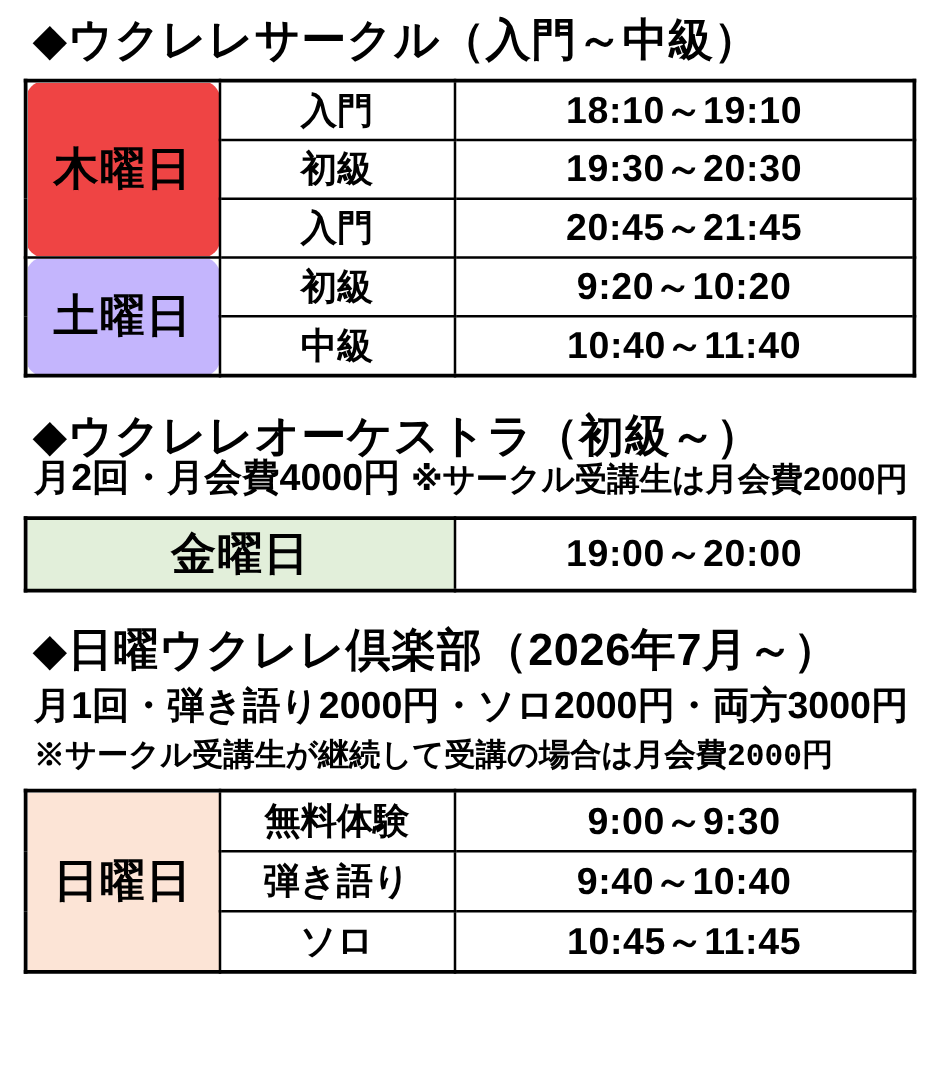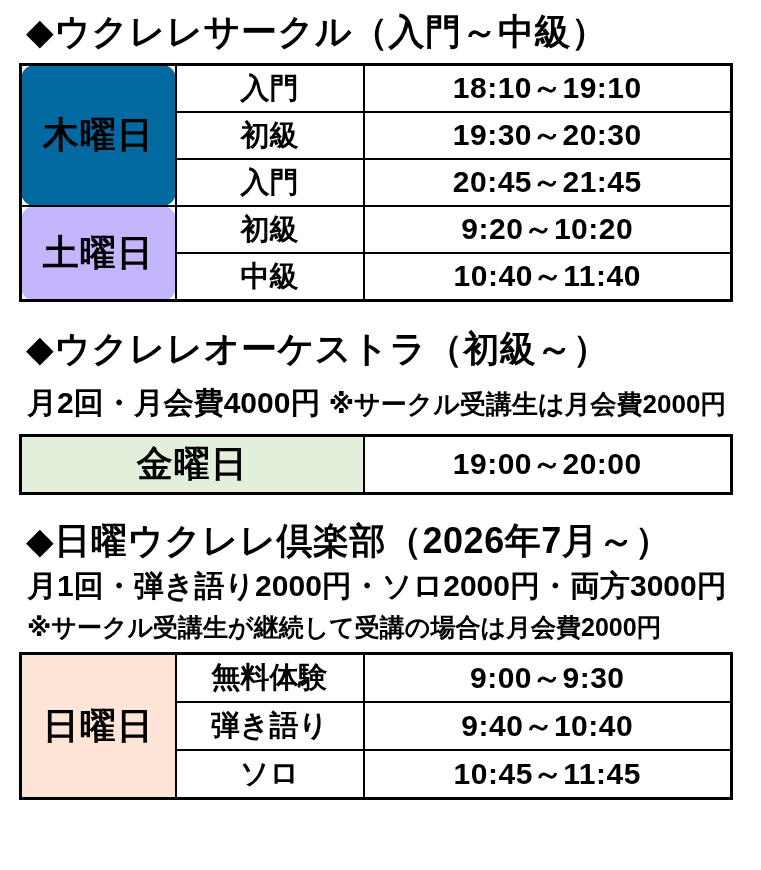--- a/index.html
+++ b/index.html
@@ -34,20 +34,21 @@
     white-space: nowrap;
   }
   .sub-note {
     font-size: 26px;
   }
   .small-note {
     margin: 0 0 0 27px;
     font-size: 25px;
     line-height: 30px;
     white-space: nowrap;
+    font-family: Liberation Mono, monospace;
   }
   table.sched {
     border-collapse: collapse;
     table-layout: fixed;
     margin-left: 19px;
     border: 3px solid #000000;
   }
   table.sched td {
     border: 2px solid #000000;
     text-align: center;
@@ -72,30 +73,30 @@
   td.level {
     font-size: 29px;
     background: #ffffff;
   }
   td.time {
     font-size: 30px;
     background: #ffffff;
     letter-spacing: 0.5px;
   }
   
-  .bg-thursday { background: #0369a1; }
+  .bg-thursday { background: #ef4444; }
   .bg-saturday { background: #c4b5fd; }
   .bg-friday   { background: #E2EFDA; }
   .bg-sunday   { background: #FCE4D6; }
 
   .mt-h1 { margin-top: 16px; }
   .mt-sub1 { margin-top: 14px; }
   .mt-t1 { margin-top: 15px; }
   .mt-h2 { margin-top: 31px; }
-  .mt-sub2 { margin-top: 20px; }
+  .mt-sub2 { margin-top: 0; }
   .mt-t2 { margin-top: 12px; }
   .mt-h3 { margin-top: 30px; }
   .mt-sub3 { margin-top: 11px; }
   .mt-note3 { margin-top: 8px; }
   .mt-t3 { margin-top: 10px; }
 </style>
 </head>
 <body>
 
 <div class="page">

